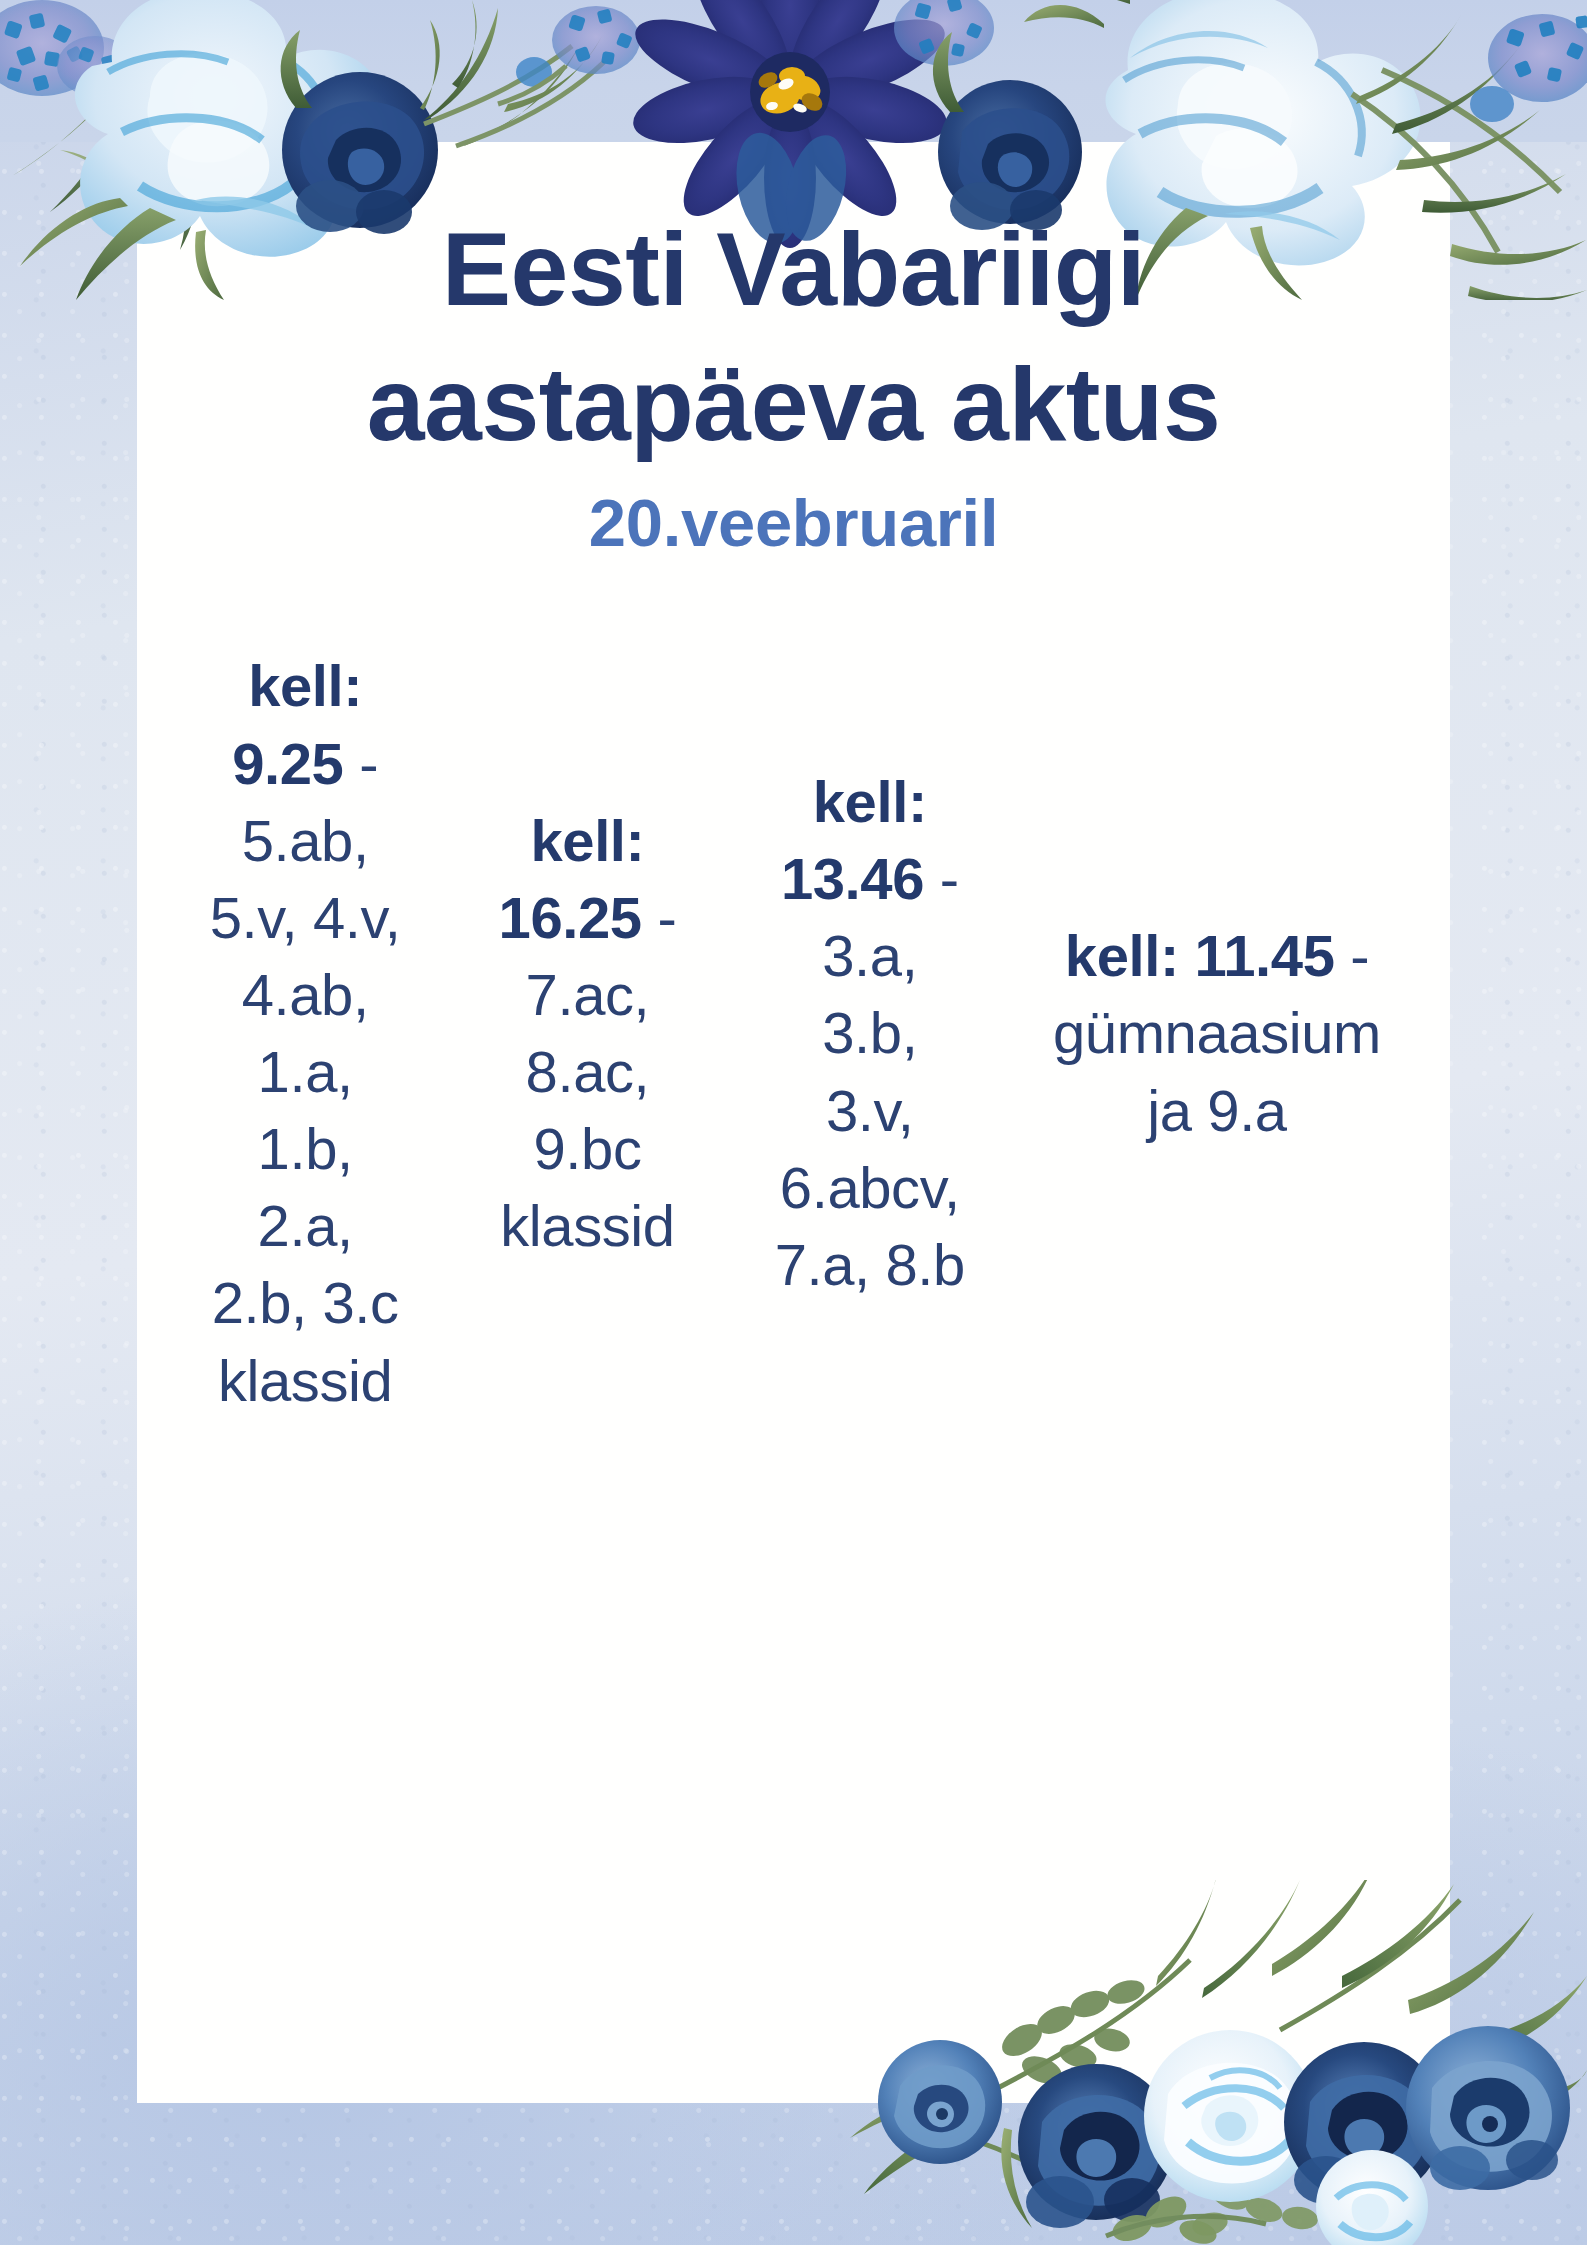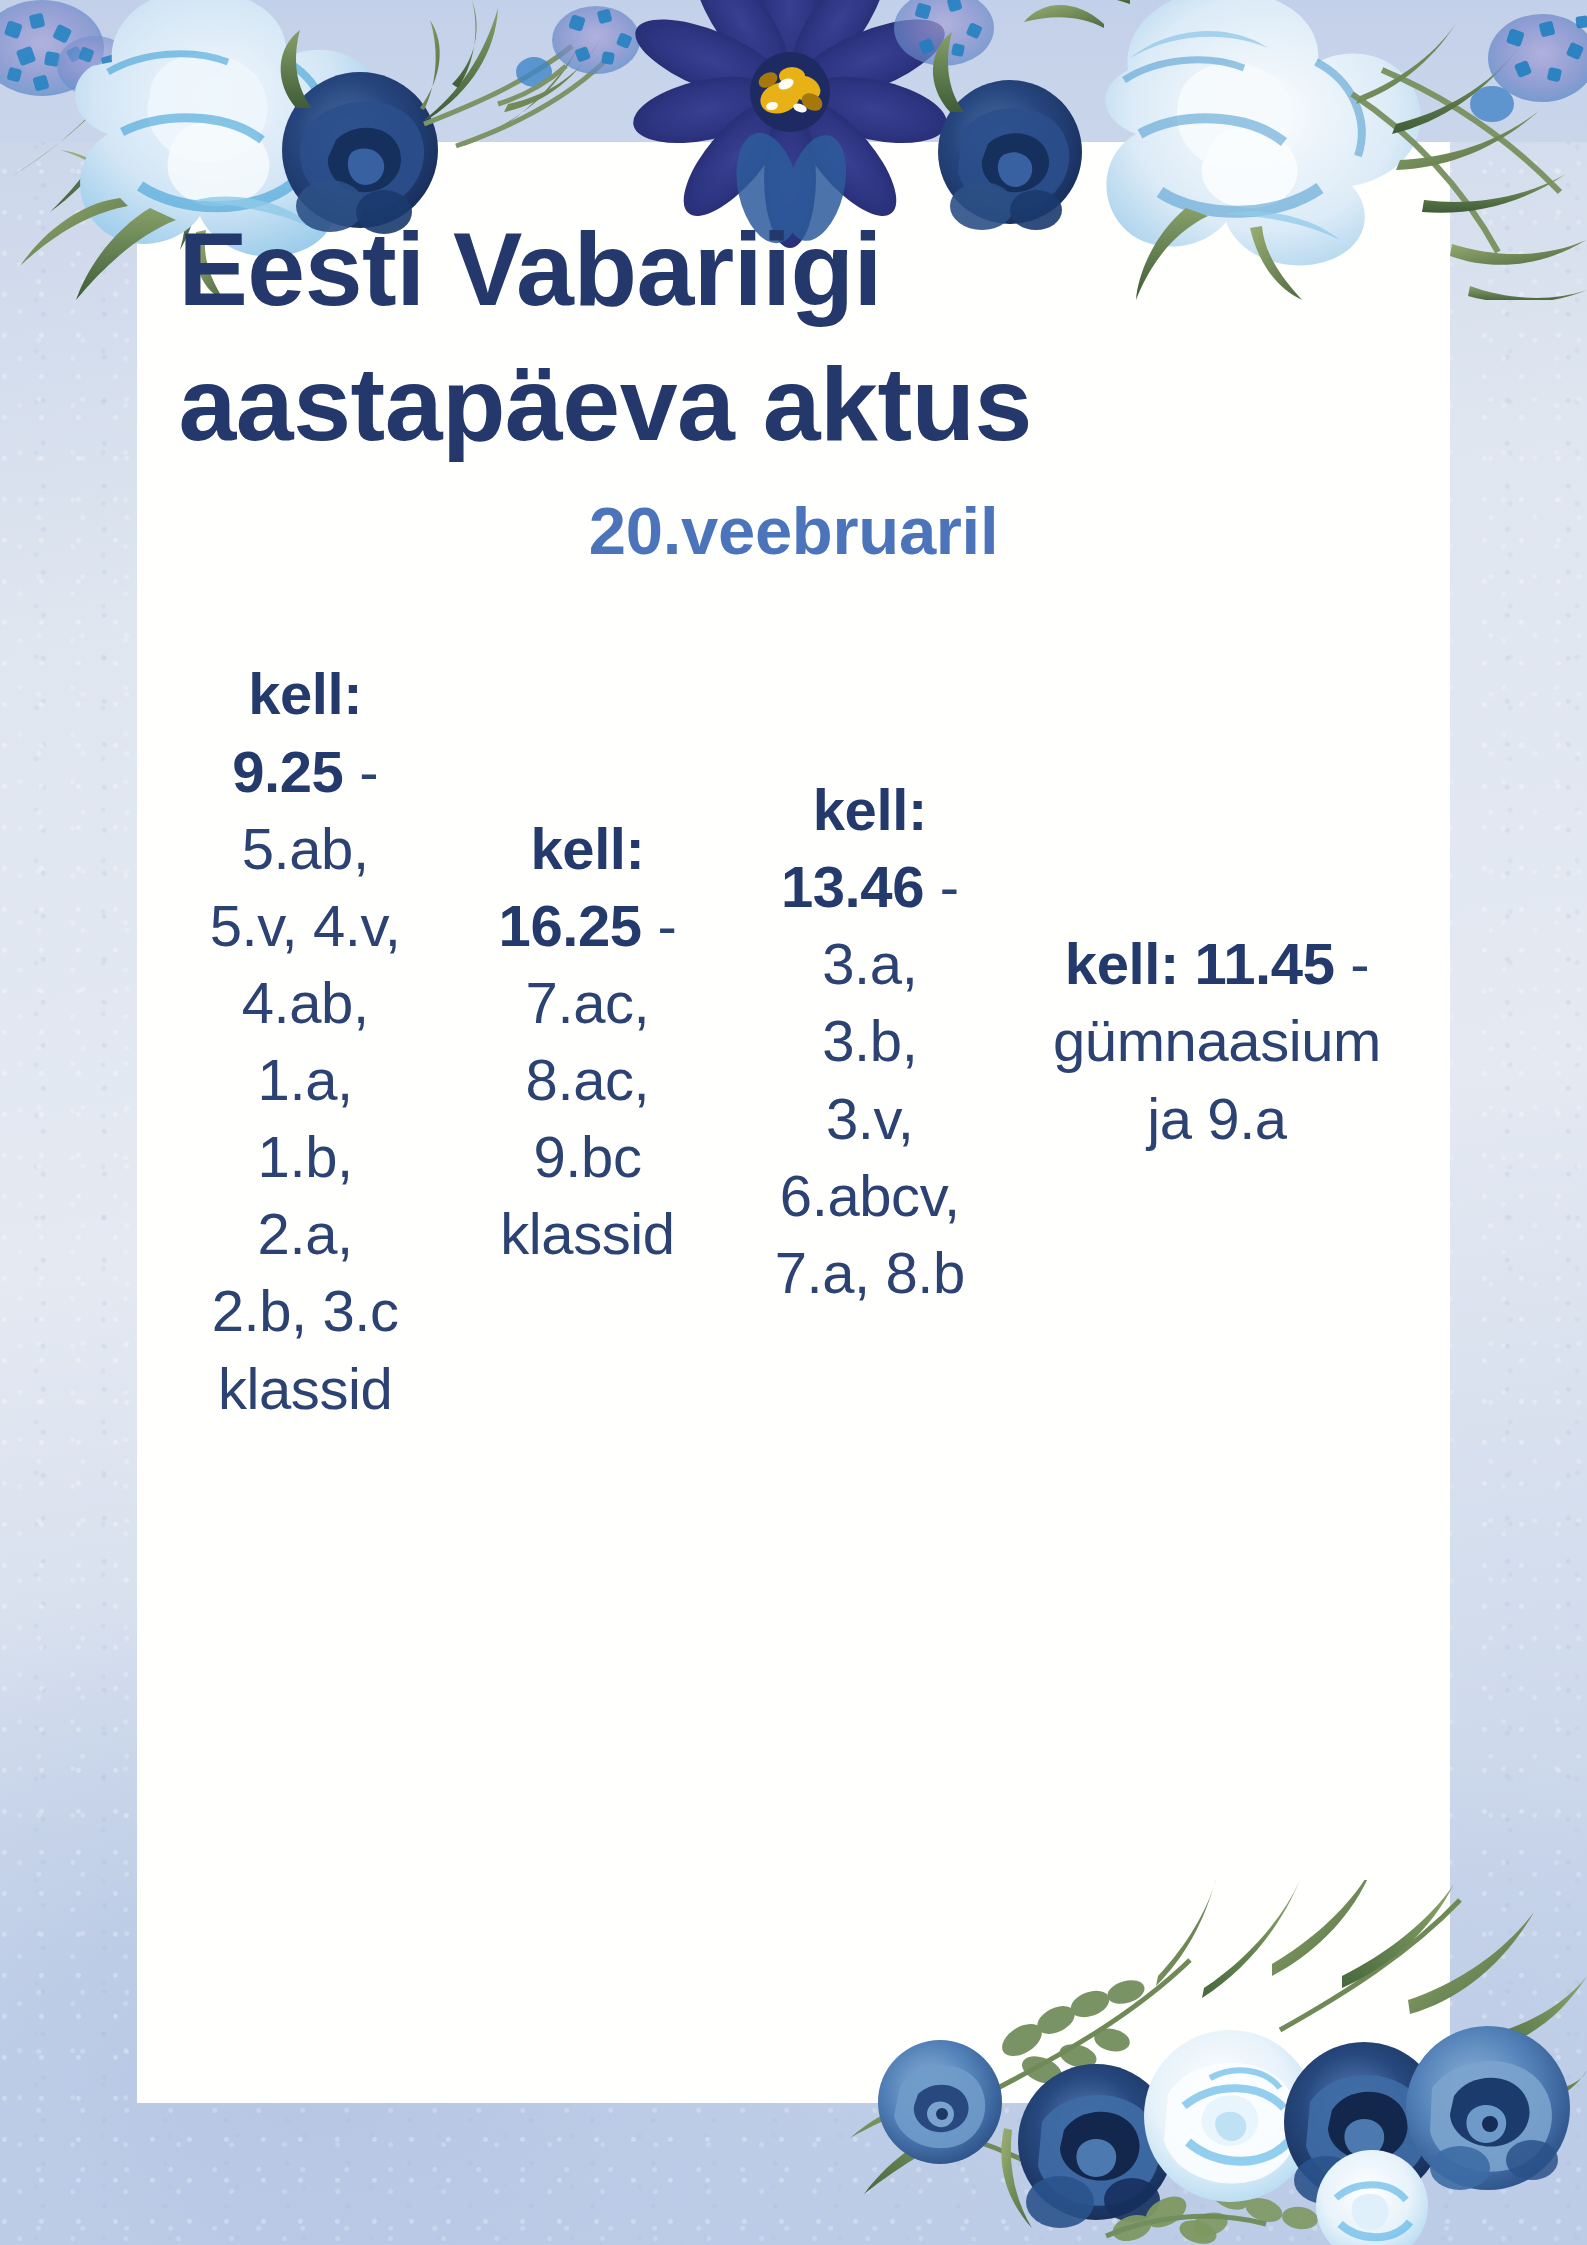--- a/index.html
+++ b/index.html
@@ -58,23 +58,24 @@
   }
   h1#title{
     margin:0;
     width:1230px;
     padding-top:62px;
     font-size:104px;
     line-height:1.30;
     font-weight:bold;
     letter-spacing:-.5px;
     color:#25386b;
+    text-align:center;
   }
   #subtitle{
-    margin-top:20px;
+    margin-top:12px;
     font-size:67px;
     font-weight:bold;
     color:#4c74ba;
     letter-spacing:-.3px;
     text-align:right;
   }
   #schedule{
     margin-top:86px;
     width:1175px;
     display:flex;

